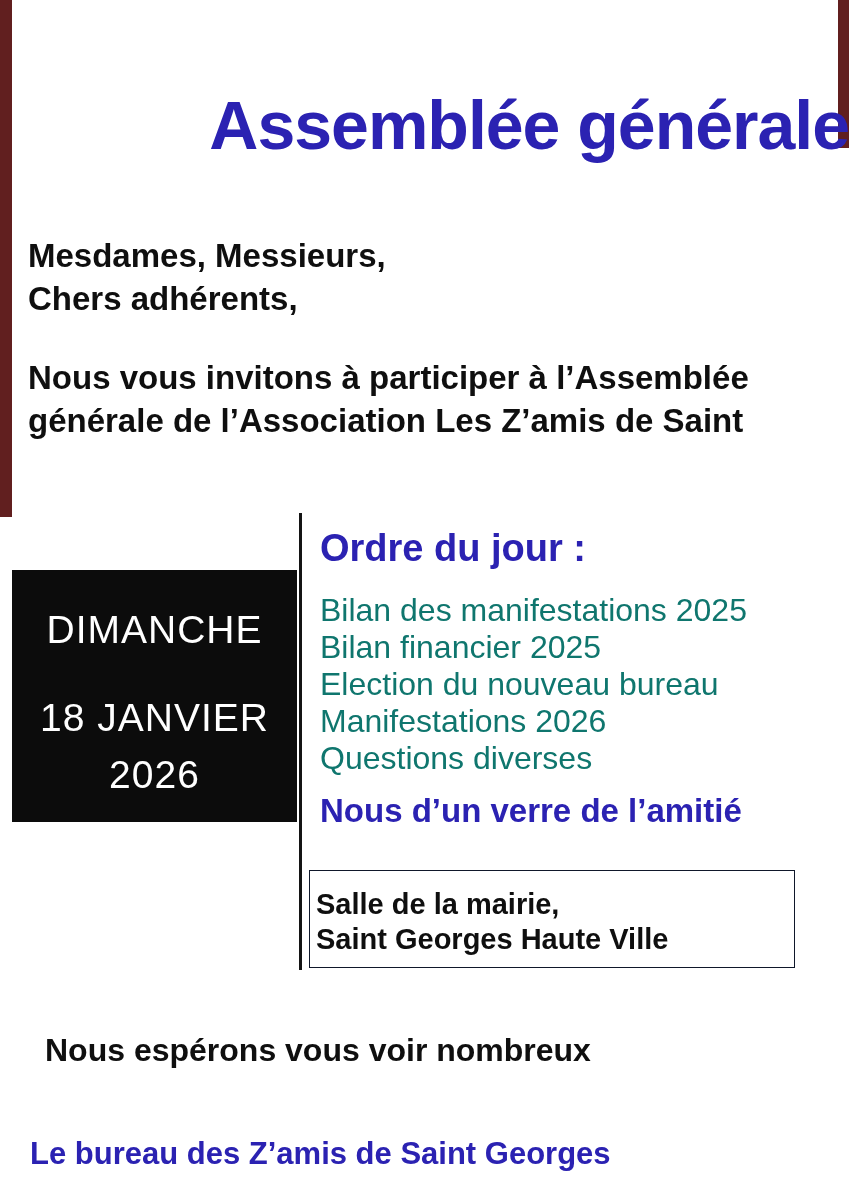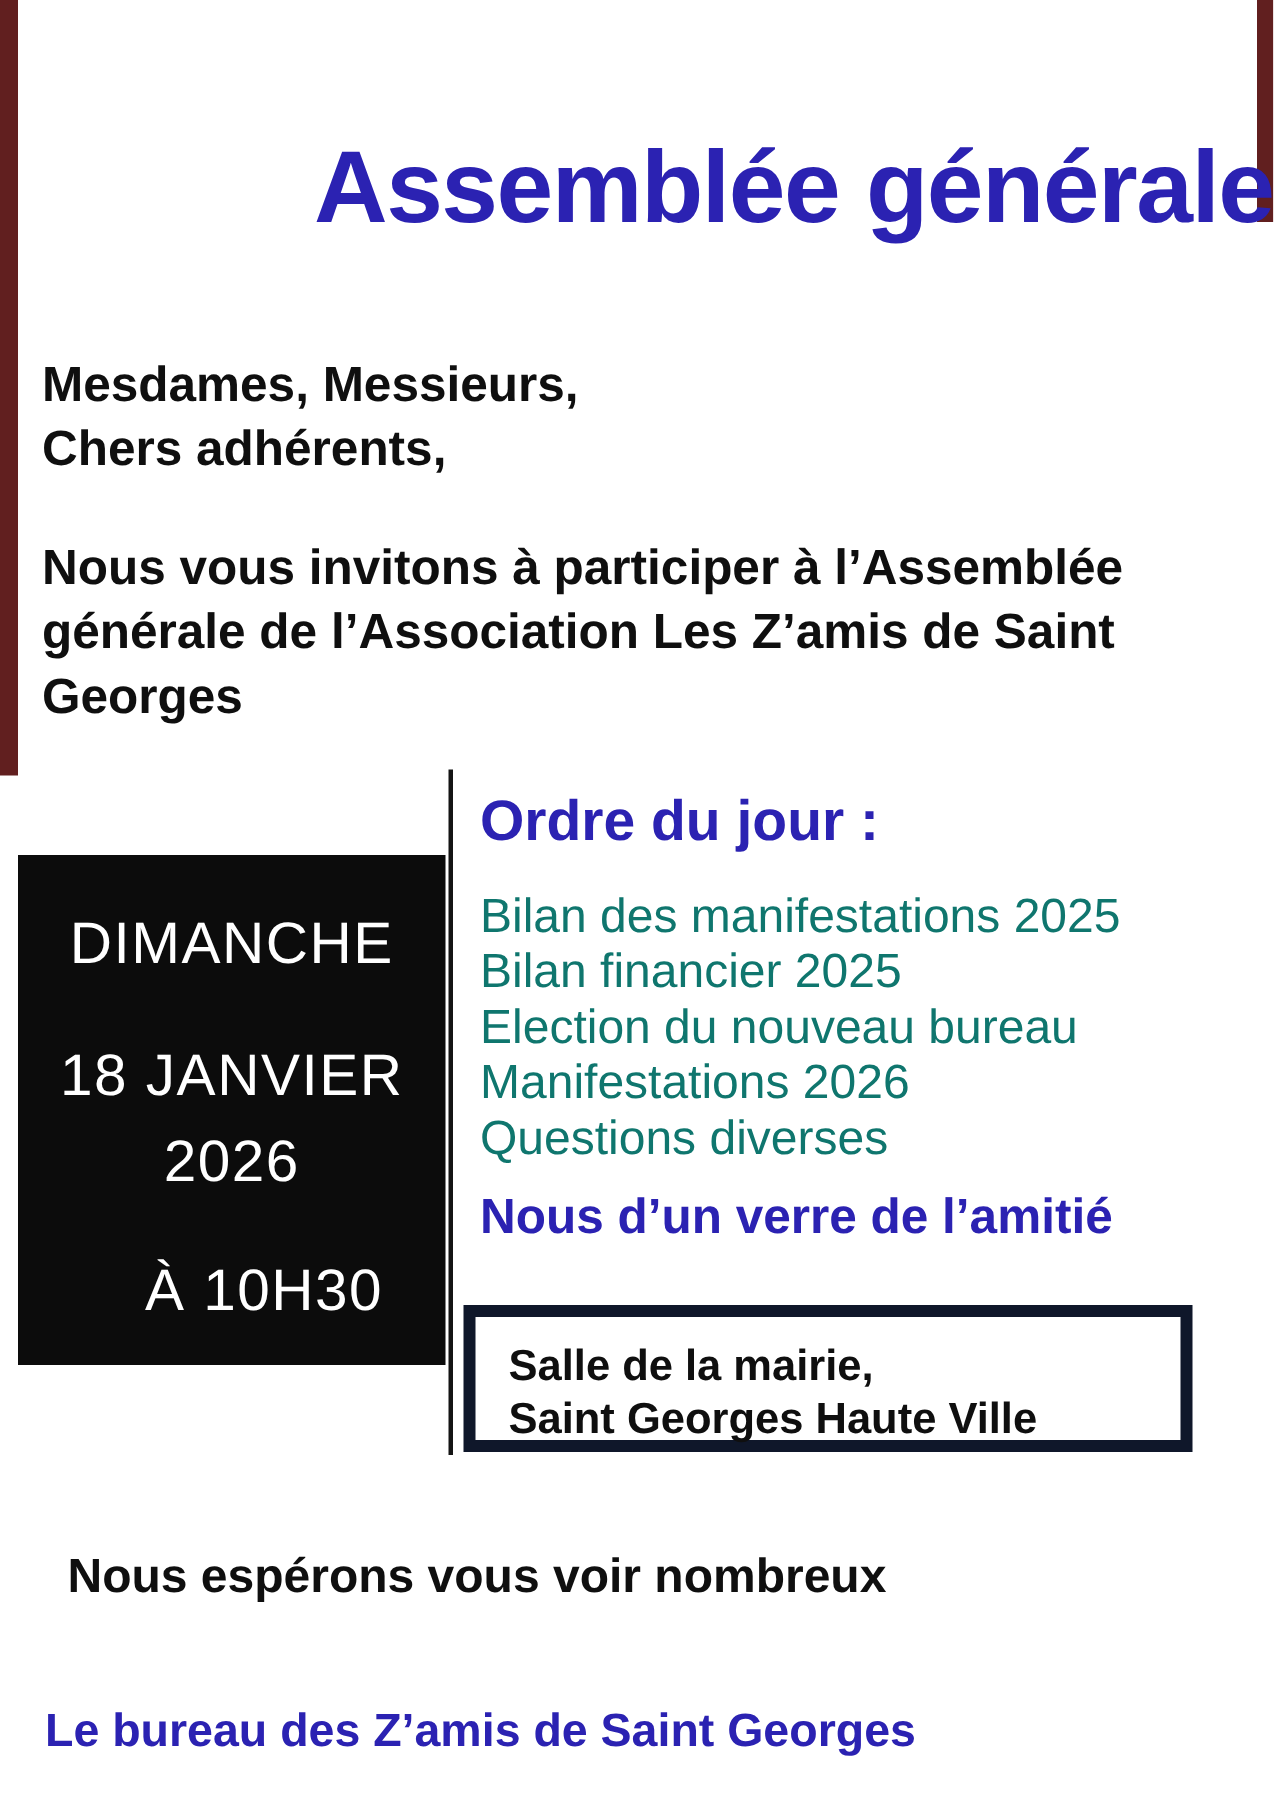--- a/index.html
+++ b/index.html
@@ -57,21 +57,21 @@
     left: 28px; top: 356px;
     font-size: 33px;
     font-weight: bold;
     line-height: 43px;
     color: #0f0f0f;
   }
 
   .date-box {
     position: absolute;
     left: 12px; top: 570px;
-    width: 285px; height: 340px;
+    width: 285px; height: 252px;
     background: #0c0c0c;
     color: #ffffff;
     text-align: center;
     box-sizing: border-box;
     padding-top: 37px;
     font-weight: normal;
   }
   .date-box .line {
     font-size: 39px;
     line-height: 46px;
@@ -113,23 +113,23 @@
     font-size: 33px;
     font-weight: bold;
     color: #2b22b2;
     white-space: nowrap;
   }
 
   .venue-box {
     position: absolute;
     left: 309px; top: 870px;
     width: 486px; height: 98px;
-    border: 8px solid #0f172a;
+    border: 1px solid #0f172a;
     box-sizing: border-box;
-    padding: 16px 0 0 22px;
+    padding: 16px 0 0 6px;
   }
   .venue-box .line {
     font-size: 29px;
     font-weight: bold;
     line-height: 35px;
     color: #0f0f0f;
     white-space: nowrap;
   }
 
   .closing {
@@ -161,21 +161,20 @@
   <div class="title">Assemblée générale</div>
 
   <div class="greeting">
     <div>Mesdames, Messieurs,</div>
     <div>Chers adhérents,</div>
   </div>
 
   <div class="invitation">
     <div>Nous vous invitons à participer à l’Assemblée</div>
     <div>générale de l’Association Les Z’amis de Saint</div>
-    <div>Georges</div>
   </div>
 
   <div class="date-box">
     <div class="line l1">DIMANCHE</div>
     <div class="line l2">18 JANVIER</div>
     <div class="line l3">2026</div>
     <div class="line l4">À 10H30</div>
   </div>
 
   <div class="divider"></div>

